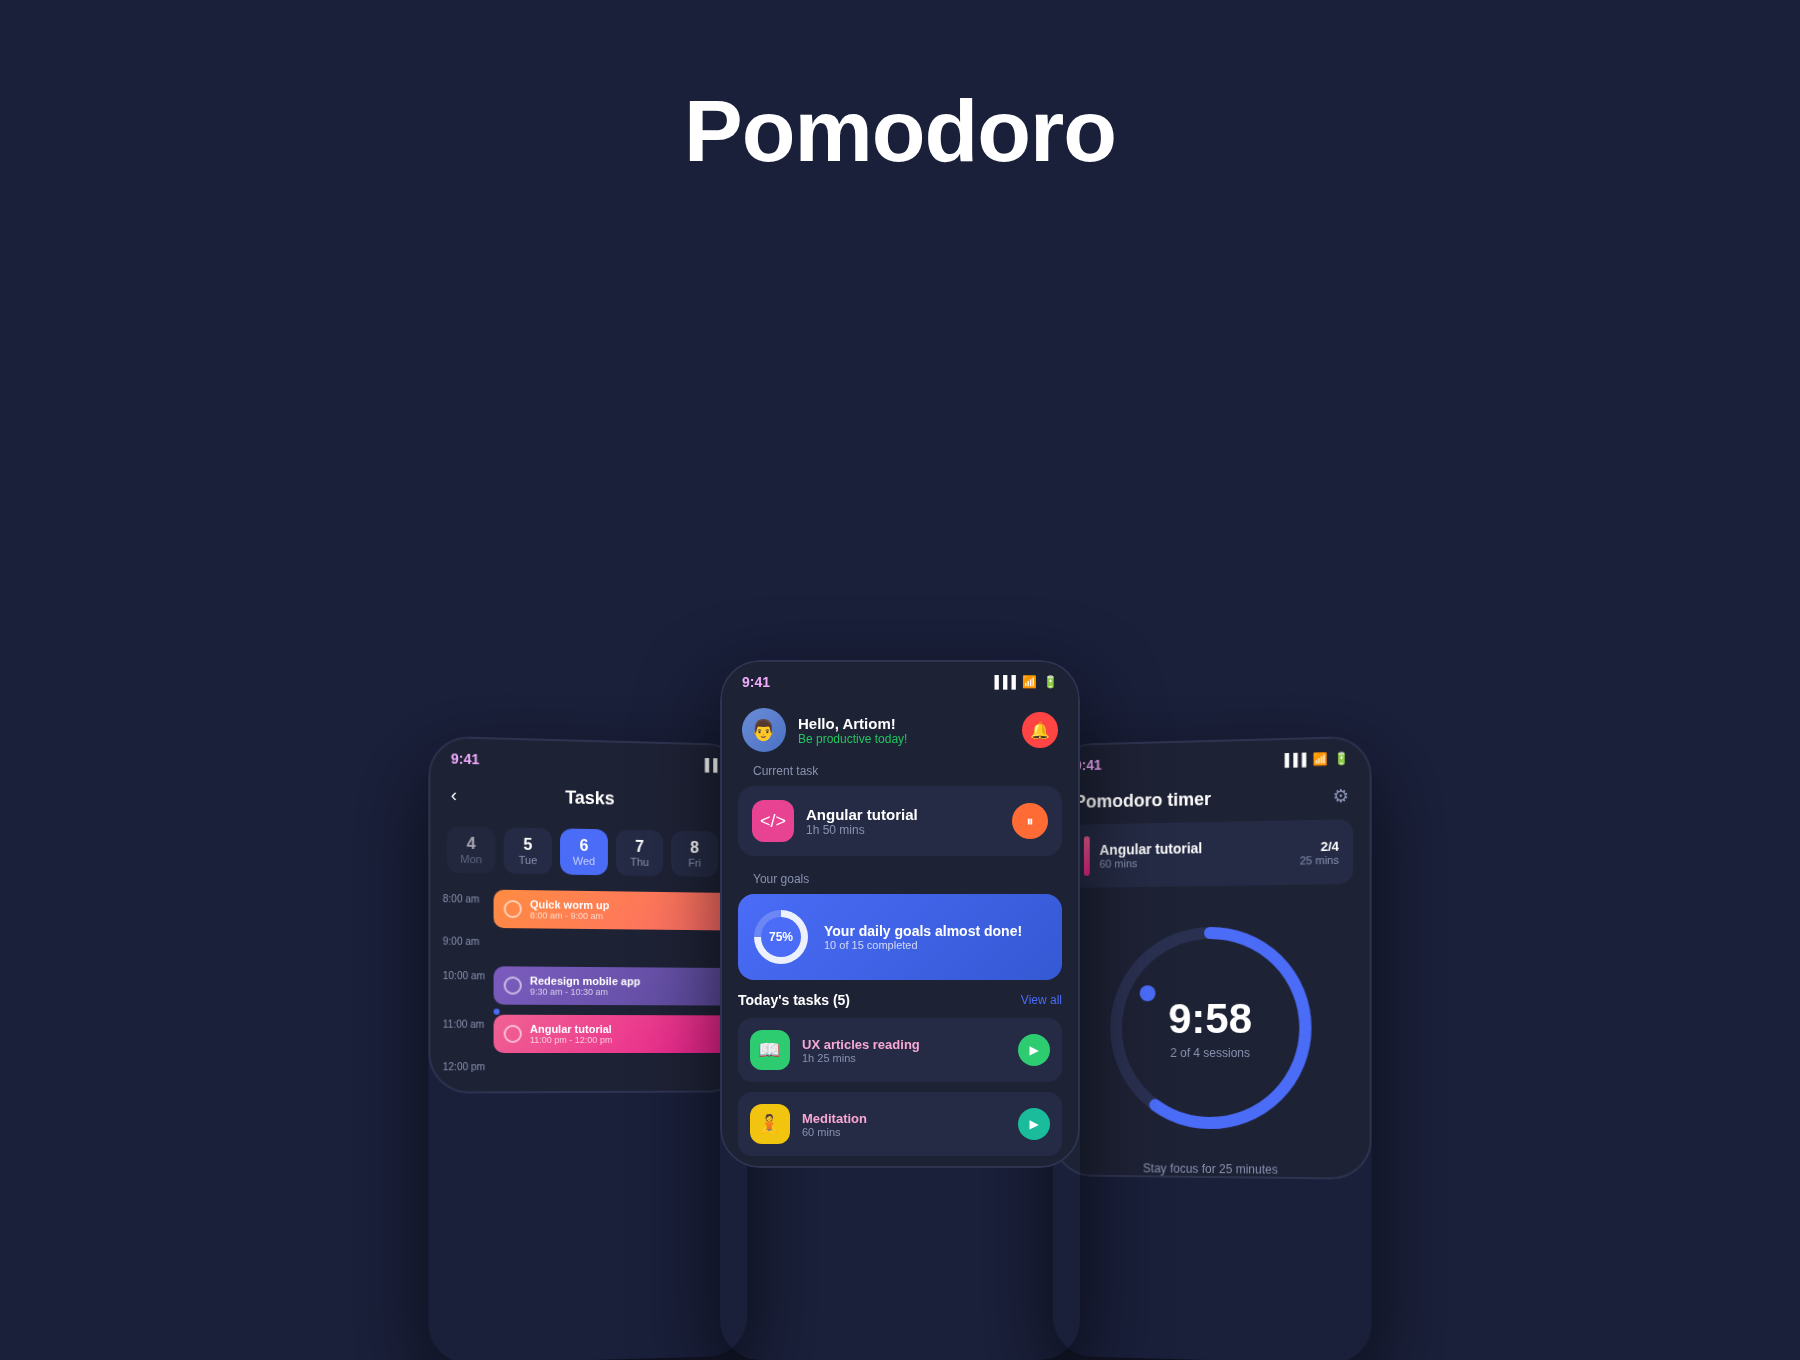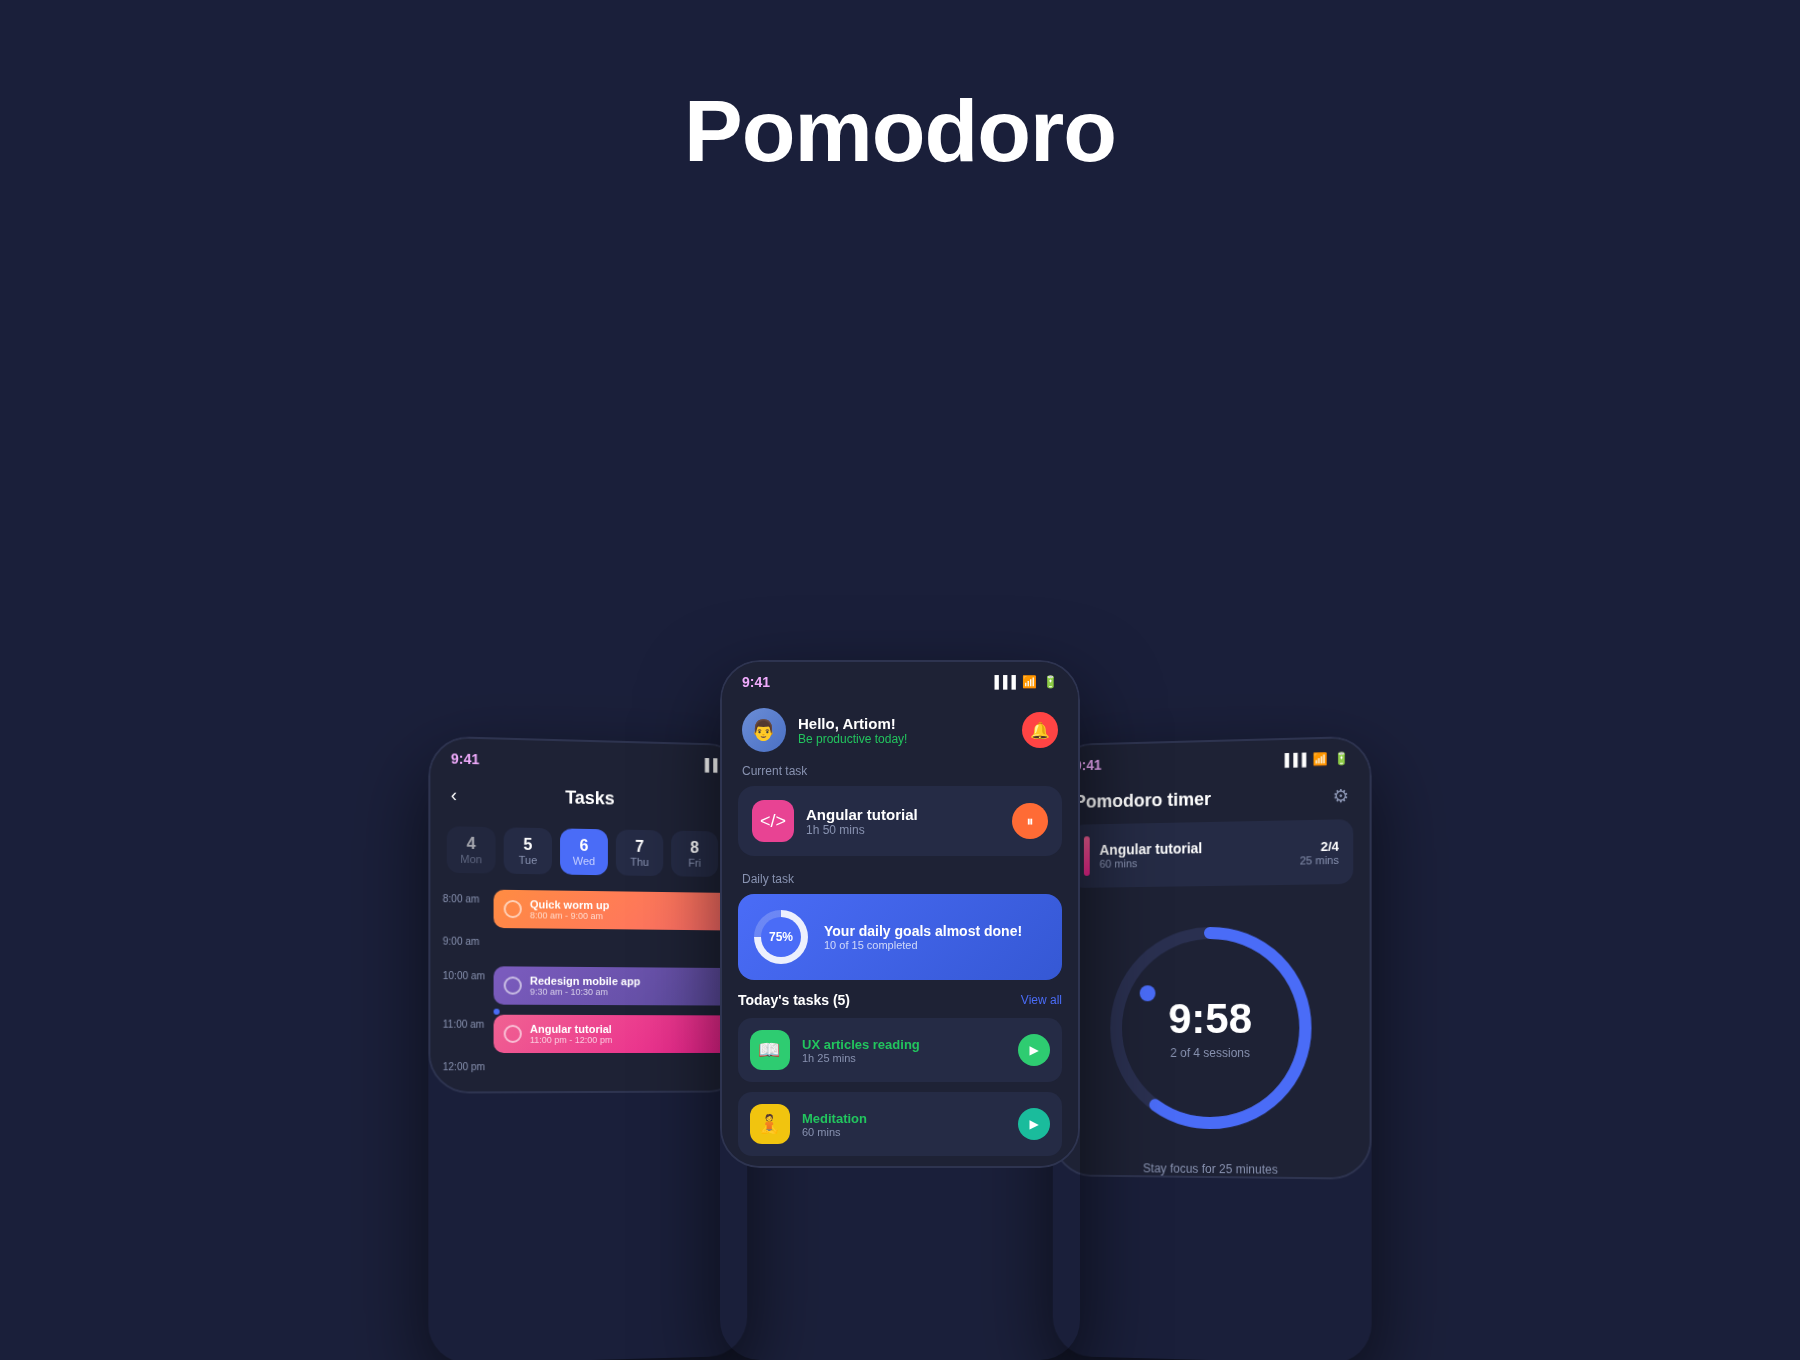--- a/index.html
+++ b/index.html
@@ -309,21 +309,21 @@
       border-radius: 50%;
       display: flex;
       align-items: center;
       justify-content: center;
       font-size: 16px;
     }
 
     .section-label {
       color: #8892b0;
       font-size: 12px;
-      padding: 0 20px;
+      padding: 0 31px;
       margin-bottom: 8px;
     }
 
     .current-task-card {
       margin: 0 16px 16px;
       background: #252b45;
       border-radius: 16px;
       padding: 14px;
       display: flex;
       align-items: center;
@@ -468,21 +468,21 @@
     }
 
     .task-icon-sm.green { background: #2ecc71; }
     .task-icon-sm.yellow { background: #f1c40f; }
 
     .task-list-info {
       flex: 1;
     }
 
     .task-list-name {
-      color: #22c55e;
+      color: #f9a8d4;
       font-size: 13px;
       font-weight: 600;
     }
 
     .task-list-dur {
       color: #8892b0;
       font-size: 11px;
     }
 
     .play-btn-sm {
@@ -759,21 +759,21 @@
           </div>
           <div class="current-task-info">
             <div class="current-task-name">Angular tutorial</div>
             <div class="current-task-duration">1h 50 mins</div>
           </div>
           <div class="pause-btn">
             <span>⏸</span>
           </div>
         </div>
 
-        <div class="section-label">Daily task</div>
+        <div class="section-label">Your goals</div>
         <div class="daily-goals-section">
           <div class="goals-card">
             <div class="progress-circle-sm">
               <span class="progress-pct">75%</span>
             </div>
             <div class="goals-text">
               <div class="goals-title">Your daily goals almost done!</div>
               <div class="goals-sub">10 of 15 completed</div>
             </div>
           </div>

